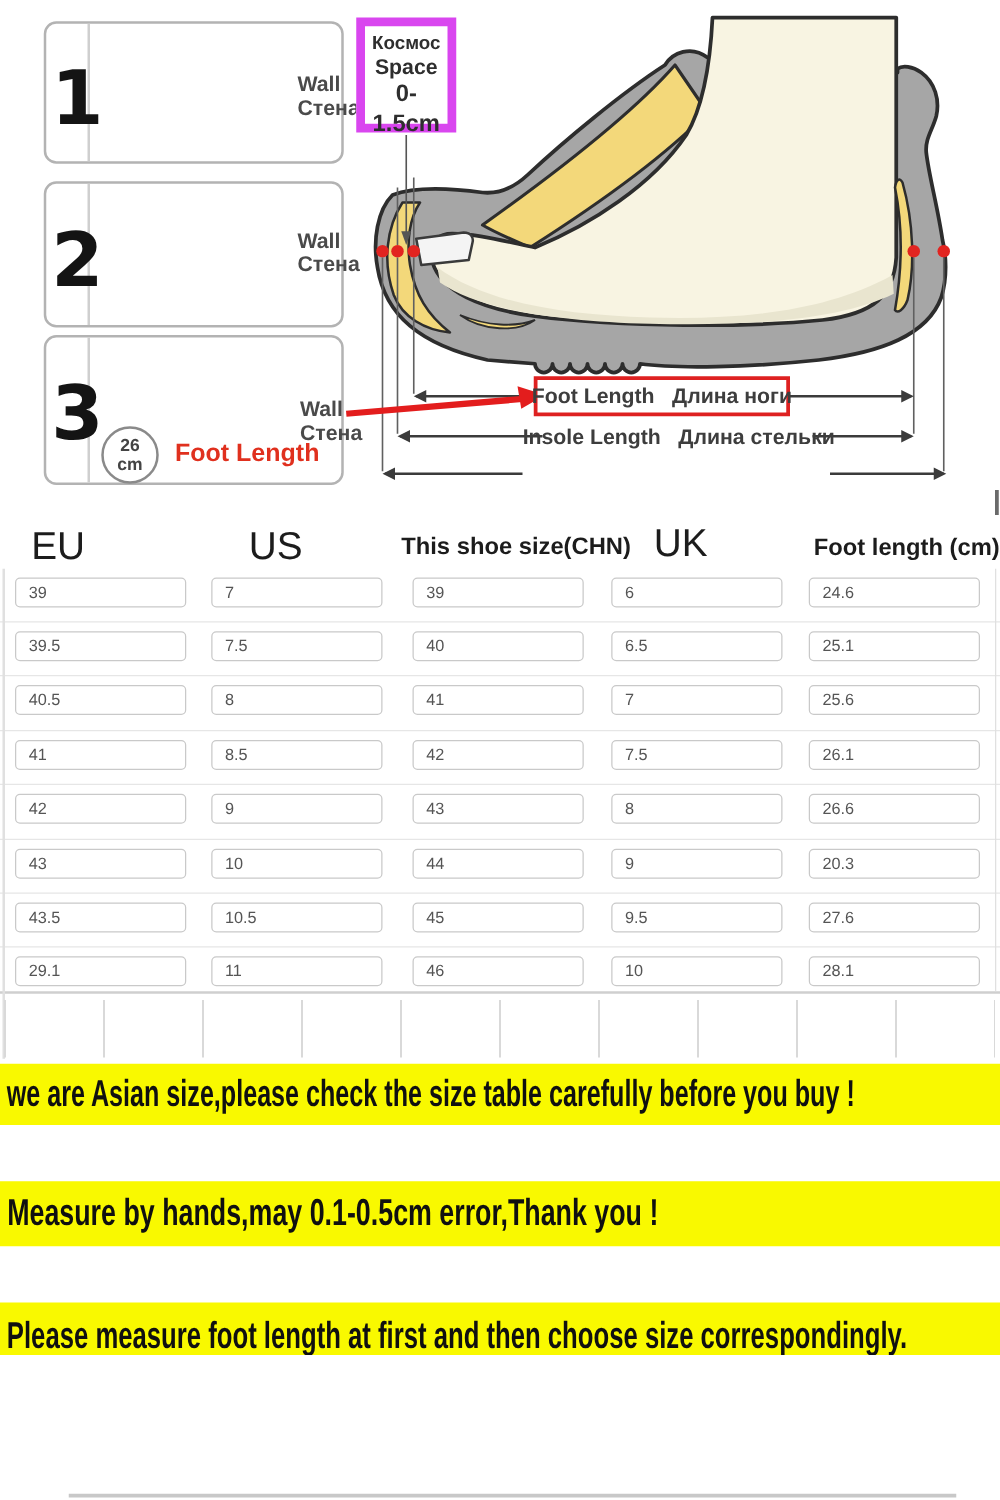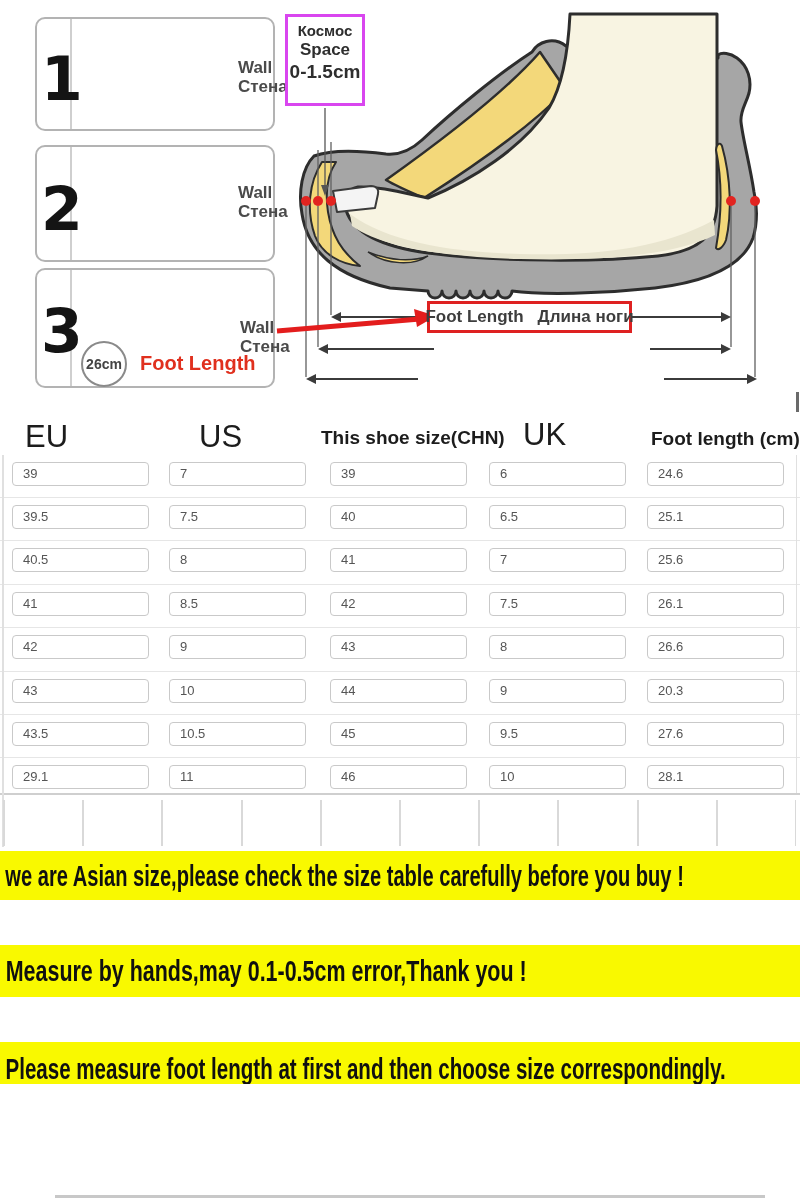--- a/index.html
+++ b/index.html
@@ -3,31 +3,31 @@
 <meta charset="utf-8">
 <style>
   html,body{margin:0;padding:0;background:#fff;}
   #stage{position:relative;width:800px;height:1200px;background:#fff;overflow:hidden;
          font-family:"Liberation Sans",sans-serif;}
   .abs{position:absolute;}
   .step-box{border:2px solid #b3b3b3;border-radius:10px;background:#fff;box-sizing:border-box;}
   .step-num{font-family:"DejaVu Sans",sans-serif;font-weight:800;font-size:60px;color:#141414;}
   .step-divider{width:2px;background:#cfcfcf;}
   .wall-label{font-weight:bold;font-size:17px;line-height:19px;color:#4a4a4a;}
-  .space-box{border:3px solid #d946ef;background:#fff;text-align:center;box-sizing:border-box;
+  .space-box{border:7px solid #d946ef;background:#fff;text-align:center;box-sizing:border-box;
              color:#2e2e2e;font-weight:bold;padding-top:5px;}
   .space-ru{font-size:15px;line-height:18px;}
   .space-en{font-size:17px;line-height:20px;}
   .space-range{font-size:19px;line-height:24px;}
   .meas-label{font-weight:bold;font-size:17px;color:#3d3d3d;white-space:nowrap;
               display:flex;justify-content:center;gap:14px;}
   .red-frame{border:3px solid #de2121;background:#fff;box-sizing:border-box;
              display:flex;align-items:center;justify-content:center;gap:14px;}
   .ruler-circle{width:46px;height:46px;border:2px solid #8a8a8a;border-radius:50%;background:#fff;
-                box-sizing:border-box;display:flex;flex-direction:row;align-items:center;justify-content:center;
+                box-sizing:border-box;display:flex;flex-direction:column;align-items:center;justify-content:center;
                 font-weight:bold;font-size:14px;line-height:15px;color:#444;}
   .foot-length-red{font-weight:bold;font-size:20px;color:#e0301e;}
   .hdr-big{font-size:31px;color:#1c1c1c;}
   .hdr-small{font-weight:bold;font-size:19px;color:#1c1c1c;}
   .trow{position:absolute;left:0;width:800px;height:43px;}
   .cellbox{position:absolute;top:8px;width:137px;height:24px;box-sizing:border-box;
            border:1.5px solid #c9c9c9;border-radius:4px;background:#fff;
            font-size:13px;line-height:21px;color:#555;padding-left:10px;}
   .c0{left:12px}.c1{left:169px}.c2{left:330px}.c3{left:489px}.c4{left:647px}
   .sepline{position:absolute;left:0;width:800px;height:1px;background:#e6e6e6;}
@@ -212,20 +212,24 @@
   <div class="abs space-box" style="left:285px;top:14px;width:80px;height:92px">
     <div class="space-ru">Космос</div>
     <div class="space-en">Space</div>
     <div class="space-range">0-1.5cm</div>
   </div>
 
   <div class="abs red-frame meas-label" style="left:427px;top:301px;width:205px;height:32px">
     <span>Foot Length</span>
     <span>Длина ноги</span>
   </div>
+  <div class="abs meas-label" style="left:436px;top:340px;width:214px">
+    <span>Insole Length</span>
+    <span>Длина стельки</span>
+  </div>
 
   <div class="abs hdr-big" style="left:25px;top:419px">EU</div>
   <div class="abs hdr-big" style="left:199px;top:419px">US</div>
   <div class="abs hdr-small" style="left:321px;top:427px">This shoe size(CHN)</div>
   <div class="abs hdr-big" style="left:523px;top:417px">UK</div>
   <div class="abs hdr-small" style="left:651px;top:428px">Foot length  (cm)</div>
 
   <div class="trow" style="top:454px">
     <div class="cellbox c0">39</div>
     <div class="cellbox c1">7</div>

